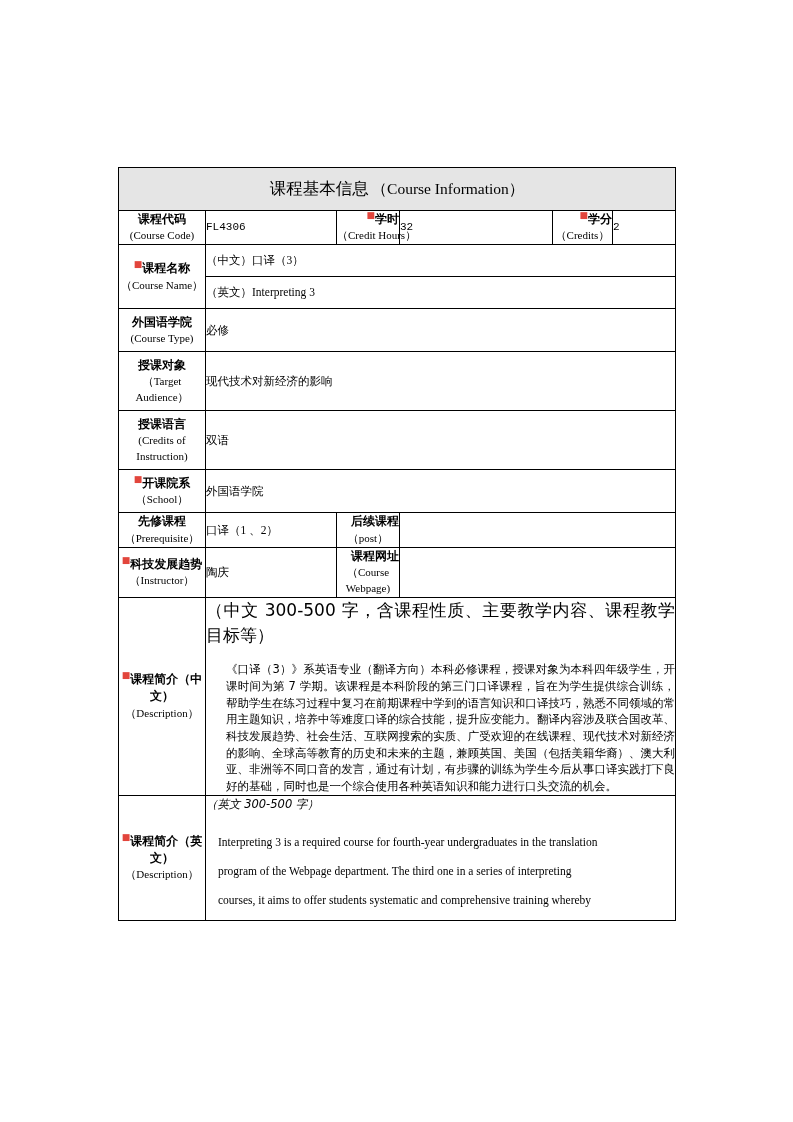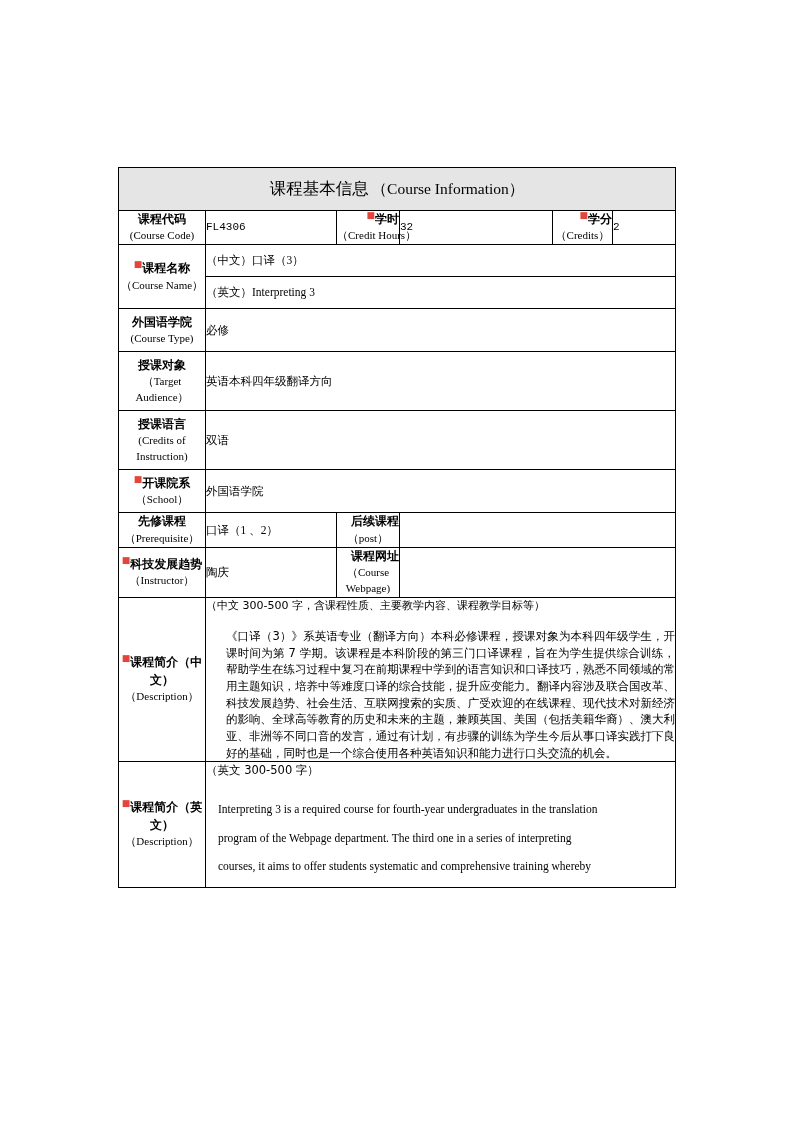--- a/index.html
+++ b/index.html
@@ -118,39 +118,40 @@
   .desc-cell {
     padding: 6px 8px 6px 8px;
     vertical-align: top;
     font-size: 12px;
     line-height: 1.75;
     font-family: "DejaVu Sans", "Liberation Sans", sans-serif;
     text-align: justify;
     text-justify: inter-ideograph;
   }
   .desc-note {
-    font-size: 11px;
+    font-size: 17px;
     margin-bottom: 14px;
   }
   .desc-body {
     text-indent: 0;
     margin-left: 20px;
   }
   .desc-cell-en {
     padding: 4px 8px 2px 8px;
     vertical-align: top;
     font-family: "Liberation Serif", "DejaVu Serif", serif;
     font-size: 12.5px;
     line-height: 1.62;
     text-align: justify;
   }
   .desc-note-en {
     font-family: "DejaVu Sans", "Liberation Sans", sans-serif;
     font-size: 11.5px;
     margin-bottom: 22px;
+    font-style: italic;
   }
   .en-p { margin: 12px; }
   .en-line-just { text-align: justify; }
 </style>
 </head>
 <body>
 
 <div class="page">
 
 
@@ -206,21 +207,21 @@
           <div class="en">(Course Type)</div>
         </td>
         <td class="val" colspan="5" style="height:42px">必修</td>
       </tr>
 
       <tr>
         <td class="lbl">
           <div class="cn">授课对象</div>
           <div class="en" style="white-space:normal">（Target Audience）</div>
         </td>
-        <td class="val" colspan="5" style="height:58px">英语本科四年级翻译方向</td>
+        <td class="val" colspan="5" style="height:58px">现代技术对新经济的影响</td>
       </tr>
 
       <tr>
         <td class="lbl">
           <div class="cn">授课语言</div>
           <div class="en" style="white-space:normal">(Credits of Instruction)</div>
         </td>
         <td class="val" colspan="5" style="height:58px">双语</td>
       </tr>
 

